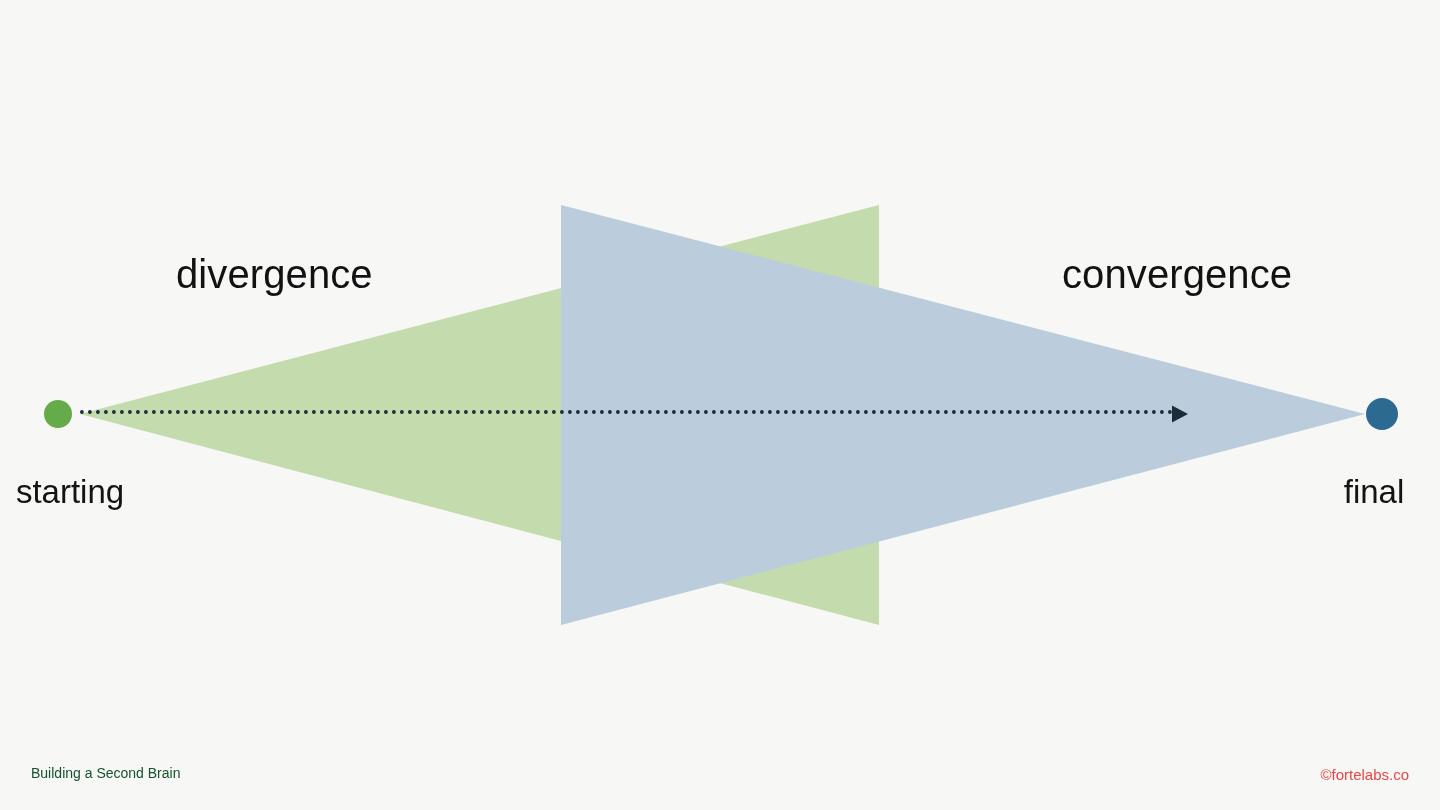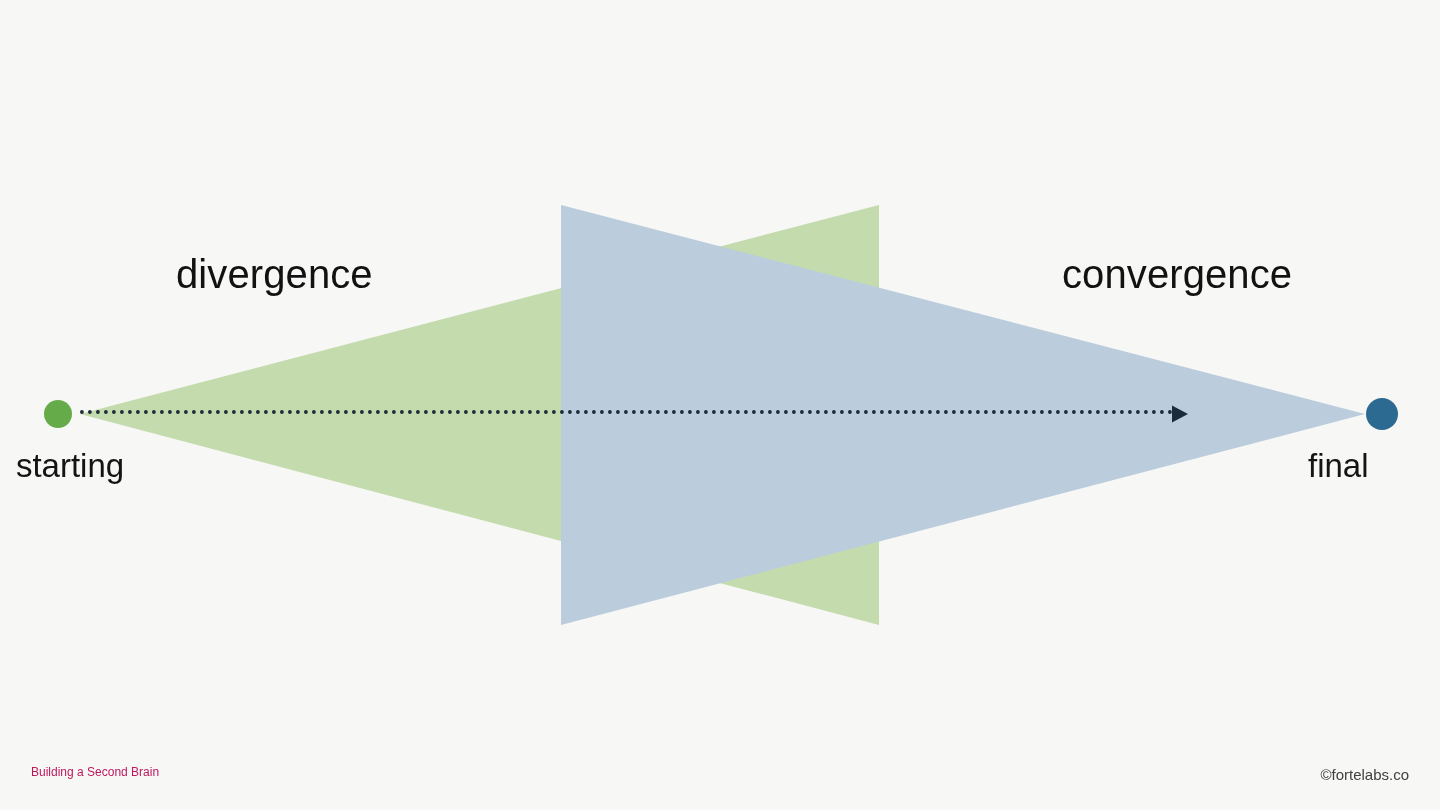--- a/index.html
+++ b/index.html
@@ -68,45 +68,47 @@
     left: 8px;
     top: 443px;
     width: 124px;
     text-align: center;
   }
 
   #label-final-delivery {
     left: 1308px;
     top: 443px;
     width: 132px;
+    text-align: center;
   }
 
   .endpoint-label .line {
     display: block;
+    margin-top: 26px;
   }
 
   .footer-text {
     position: absolute;
     font-family: "Liberation Sans", sans-serif;
     font-weight: 400;
-    font-size: 12px;
-    color: #be185d;
+    font-size: 14px;
+    color: #14532d;
     white-space: nowrap;
   }
 
   #footer-left {
     left: 31px;
     top: 765px;
   }
 
   #footer-right {
     right: 31px;
     top: 766px;
     font-size: 15px;
-    color: #404040;
+    color: #ef4444;
   }
 </style>
 </head>
 <body>
 
 <div id="stage">
 
   <svg id="diagram-svg" viewBox="0 0 1440 810">
     <defs>
       <pattern id="dotpattern" x="0" y="0" width="8" height="8" patternUnits="userSpaceOnUse">

